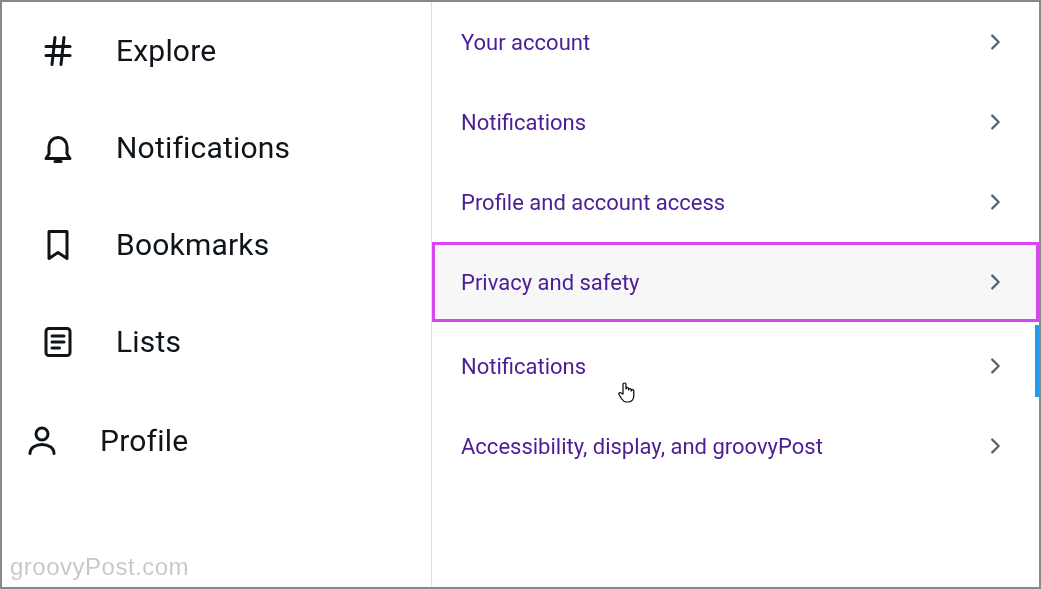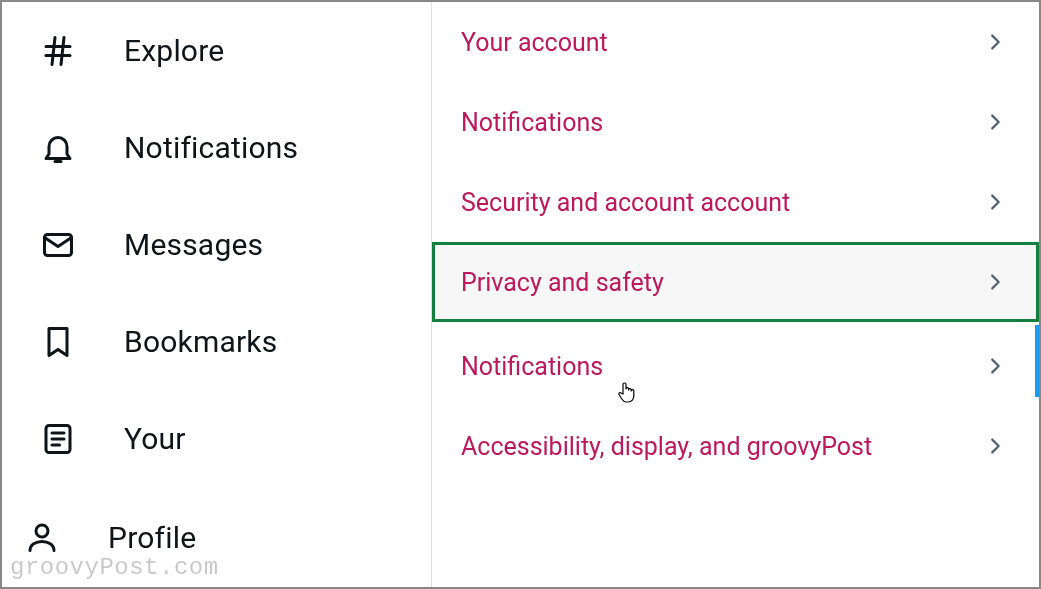--- a/index.html
+++ b/index.html
@@ -23,21 +23,20 @@
     padding-top: 0;
     border-right: 1px solid #e0e0e0;
     overflow: hidden;
   }
   .nav-item {
     display: flex;
     align-items: center;
     padding: 0 36px;
     height: 97px;
     cursor: pointer;
-    gap: 8px;
   }
   .nav-item .nav-icon {
     width: 40px;
     height: 40px;
     display: flex;
     align-items: center;
     justify-content: center;
     flex-shrink: 0;
   }
   .nav-item .nav-label {
@@ -61,27 +60,27 @@
     align-items: center;
     justify-content: space-between;
     padding: 0 30px 0 26px;
     height: 80px;
     cursor: pointer;
     border: 3px solid transparent;
     margin: 0 0 0 0;
   }
   .settings-row.selected {
     background: #f7f7f7;
-    border: 3px solid #15803d;
+    border: 3px solid #d946ef;
   }
   .settings-row.some-gap { margin-top: 4px; }
   .settings-label {
-    font-size: 25px;
+    font-size: 22px;
     font-weight: 400;
-    color: #be185d;
+    color: #4c1d95;
   }
   .chevron {
     width: 22px;
     height: 22px;
     display: flex;
     align-items: center;
     justify-content: center;
     color: #536471;
   }
   .active-indicator {
@@ -99,21 +98,21 @@
     top: 378px;
     width: 22px;
     height: 26px;
     z-index: 10;
     pointer-events: none;
   }
   .watermark {
     position: absolute;
     left: 8px;
     bottom: 6px;
-    font-family: Liberation Mono, monospace;
+    font-family: Liberation Sans, sans-serif;
     font-size: 24px;
     color: rgba(0,0,0,0.22);
     letter-spacing: 0.5px;
     z-index: 20;
     pointer-events: none;
   }
   svg { display: block; }
 </style>
 </head>
 <body>
@@ -137,49 +136,40 @@
     <div class="nav-item">
       <span class="nav-icon">
         <svg viewBox="0 0 24 24" width="36" height="36" fill="none" stroke="#0f1419" stroke-width="2" stroke-linecap="round" stroke-linejoin="round">
           <path d="M18 16v-5a6 6 0 10-12 0v5l-2 3h16l-2-3z"></path>
             <path d="M10 21h4"></path>
         </svg>
       </span>
       <span class="nav-label">Notifications</span>
     </div>
 
-    <div class="nav-item">
-      <span class="nav-icon">
-        <svg viewBox="0 0 24 24" width="36" height="36" fill="none" stroke="#0f1419" stroke-width="2" stroke-linecap="round" stroke-linejoin="round">
-          <rect x="3" y="5" width="18" height="14" rx="2"></rect>
-            <path d="M3 7l9 6 9-6"></path>
-        </svg>
-      </span>
-      <span class="nav-label">Messages</span>
-    </div>
 
     <div class="nav-item">
       <span class="nav-icon">
         <svg viewBox="0 0 24 24" width="36" height="36" fill="none" stroke="#0f1419" stroke-width="2" stroke-linecap="round" stroke-linejoin="round">
           <path d="M6 3h12v18l-6-4-6 4V3z"></path>
         </svg>
       </span>
       <span class="nav-label">Bookmarks</span>
     </div>
 
     <div class="nav-item">
       <span class="nav-icon">
         <svg viewBox="0 0 24 24" width="36" height="36" fill="none" stroke="#0f1419" stroke-width="2" stroke-linecap="round" stroke-linejoin="round">
           <rect x="4" y="3" width="16" height="18" rx="2"></rect>
             <line x1="8" y1="8" x2="16" y2="8"></line>
             <line x1="8" y1="12" x2="16" y2="12"></line>
             <line x1="8" y1="16" x2="13" y2="16"></line>
         </svg>
       </span>
-      <span class="nav-label">Your</span>
+      <span class="nav-label">Lists</span>
     </div>
 
     <div class="nav-item last">
       <span class="nav-icon">
         <svg viewBox="0 0 24 24" width="36" height="36" fill="none" stroke="#0f1419" stroke-width="2" stroke-linecap="round" stroke-linejoin="round">
           <circle cx="12" cy="8" r="4"></circle>
             <path d="M4 21c0-4 4-6 8-6s8 2 8 6"></path>
         </svg>
       </span>
       <span class="nav-label">Profile</span>
@@ -205,21 +195,21 @@
         <span class="settings-label">Notifications</span>
         <span class="chevron">
           <svg viewBox="0 0 24 24" width="22" height="22" fill="none" stroke="#536471" stroke-width="2.5" stroke-linecap="round" stroke-linejoin="round">
               <polyline points="9 5 16 12 9 19"></polyline>
             </svg>
         </span>
       </div>
 
 
       <div class="settings-row">
-        <span class="settings-label">Security and account account</span>
+        <span class="settings-label">Profile and account access</span>
         <span class="chevron">
           <svg viewBox="0 0 24 24" width="22" height="22" fill="none" stroke="#536471" stroke-width="2.5" stroke-linecap="round" stroke-linejoin="round">
               <polyline points="9 5 16 12 9 19"></polyline>
             </svg>
         </span>
       </div>
 
       <div class="settings-row selected">
         <span class="settings-label">Privacy and safety</span>
         <span class="chevron">

